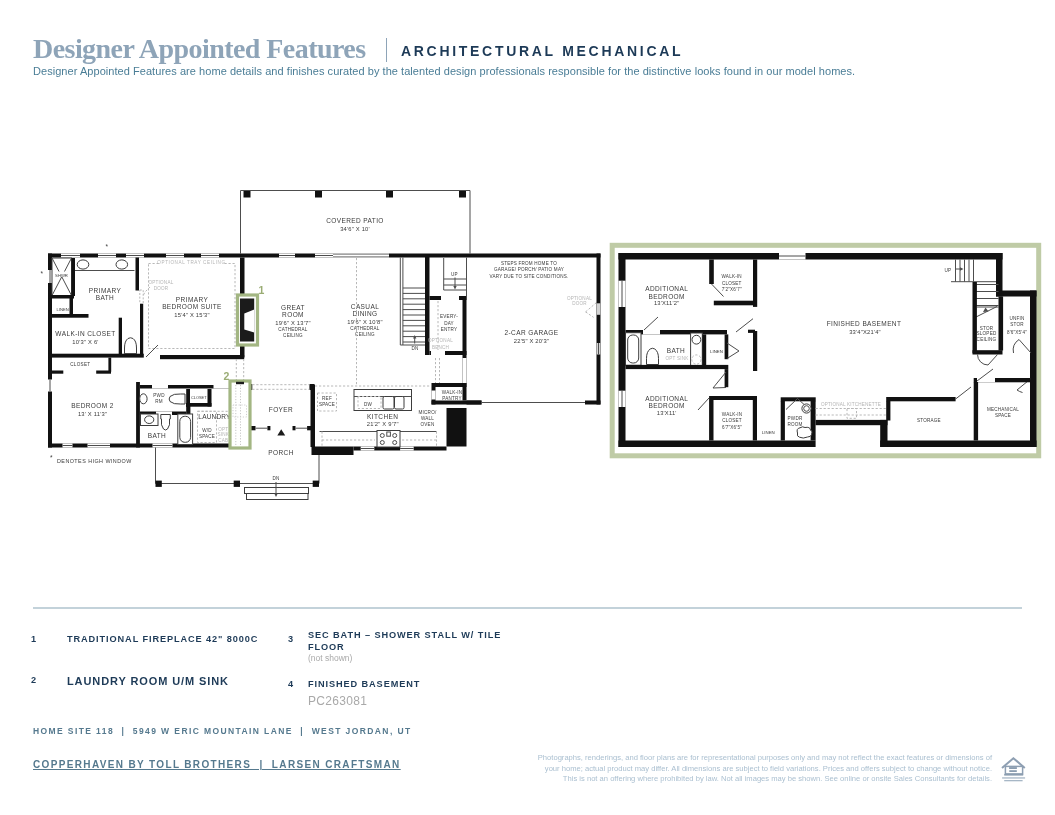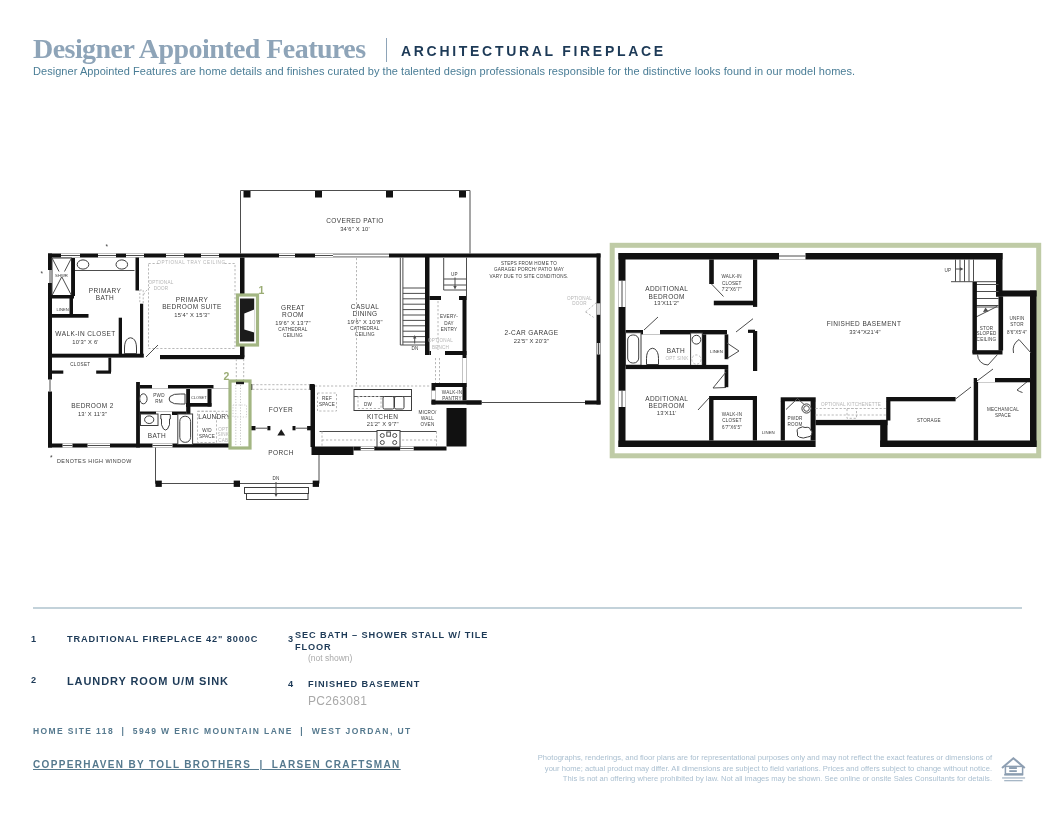--- a/index.html
+++ b/index.html
@@ -15,21 +15,21 @@
   .tf{stroke:#3d3d3d;stroke-width:1;fill:#fff;}
   .dd{stroke:#b8b8b8;stroke-width:1;stroke-dasharray:2.2 1.8;fill:none;}
 </style>
 </head>
 <body>
 
 <div class="abs" style="left:33px;top:33px;color:#8ea4b8;font-family:'Liberation Serif',serif;font-size:28px;font-weight:bold;letter-spacing:-0.55px;text-align:right;">Designer Appointed Features</div>
 
 <div class="abs" style="left:386px;top:38px;width:1px;height:24px;background:#8ea4b8;"></div>
 
-<div class="abs" style="left:401px;top:43px;color:#1d3a57;font-size:14px;font-weight:bold;letter-spacing:2.7px;">ARCHITECTURAL FIREPLACE</div>
+<div class="abs" style="left:401px;top:43px;color:#1d3a57;font-size:14px;font-weight:bold;letter-spacing:2.7px;">ARCHITECTURAL MECHANICAL</div>
 
 <div class="abs" style="left:33px;top:65px;color:#4a7d96;font-size:11px;letter-spacing:0.05px;">Designer Appointed Features are home details and finishes curated by the talented design professionals responsible for the distinctive looks found in our model homes.</div>
 
 <svg class="abs" style="left:0;top:0;" width="1055" height="815" viewBox="0 0 1055 815">
 
 <g>
 <polyline class="tl" points="240.5,253.5 240.5,190.5 470,190.5 470,253.5"></polyline>
 <text class="rm" x="355" y="222.5">COVERED PATIO</text>
 <text class="dm" x="355" y="230.5">34'6" X 10'</text>
 </g>
@@ -709,21 +709,21 @@
 
 <div class="abs" style="left:33px;top:607px;width:989px;height:2px;background:#c3d2da;"></div>
 
 <div class="abs" style="left:31px;top:634px;color:#1d3a57;font-size:9.2px;font-weight:bold;letter-spacing:0.9px;">1</div>
 <div class="abs" style="left:67px;top:634px;color:#1d3a57;font-size:9.2px;font-weight:bold;letter-spacing:0.9px;">TRADITIONAL FIREPLACE 42" 8000C</div>
 
 <div class="abs" style="left:31px;top:675px;color:#1d3a57;font-size:9.2px;font-weight:bold;letter-spacing:0.9px;">2</div>
 <div class="abs" style="left:67px;top:675px;color:#1d3a57;font-size:11px;font-weight:bold;letter-spacing:0.9px;">LAUNDRY ROOM U/M SINK</div>
 
 <div class="abs" style="left:288px;top:634px;color:#1d3a57;font-size:9.2px;font-weight:bold;letter-spacing:0.9px;">3</div>
-<div class="abs" style="left:295px;top:630px;width:210px;color:#1d3a57;font-size:9.2px;font-weight:bold;letter-spacing:0.9px;line-height:11.5px;">SEC BATH – SHOWER STALL W/ TILE FLOOR</div>
+<div class="abs" style="left:308px;top:630px;width:210px;color:#1d3a57;font-size:9.2px;font-weight:bold;letter-spacing:0.9px;line-height:11.5px;">SEC BATH – SHOWER STALL W/ TILE FLOOR</div>
 <div class="abs" style="left:308px;top:653px;color:#a9a9a9;font-size:8.5px;">(not shown)</div>
 
 <div class="abs" style="left:288px;top:679px;color:#1d3a57;font-size:9.2px;font-weight:bold;letter-spacing:0.9px;">4</div>
 <div class="abs" style="left:308px;top:679px;color:#1d3a57;font-size:9.2px;font-weight:bold;letter-spacing:0.9px;">FINISHED BASEMENT</div>
 <div class="abs" style="left:308px;top:694px;color:#a9a9a9;font-size:12px;letter-spacing:0.3px;">PC263081</div>
 
 <div class="abs" style="left:33px;top:759px;color:#55798e;font-size:10px;font-weight:bold;letter-spacing:1.35px;text-decoration:underline;">COPPERHAVEN BY TOLL BROTHERS&nbsp;&nbsp;|&nbsp;&nbsp;LARSEN CRAFTSMAN</div>
 
 <div class="abs" style="left:33px;top:726px;color:#55798e;font-size:8.5px;font-weight:bold;letter-spacing:1.4px;">HOME SITE 118&nbsp;&nbsp;|&nbsp;&nbsp;5949 W ERIC MOUNTAIN LANE&nbsp;&nbsp;|&nbsp;&nbsp;WEST JORDAN, UT</div>
 

